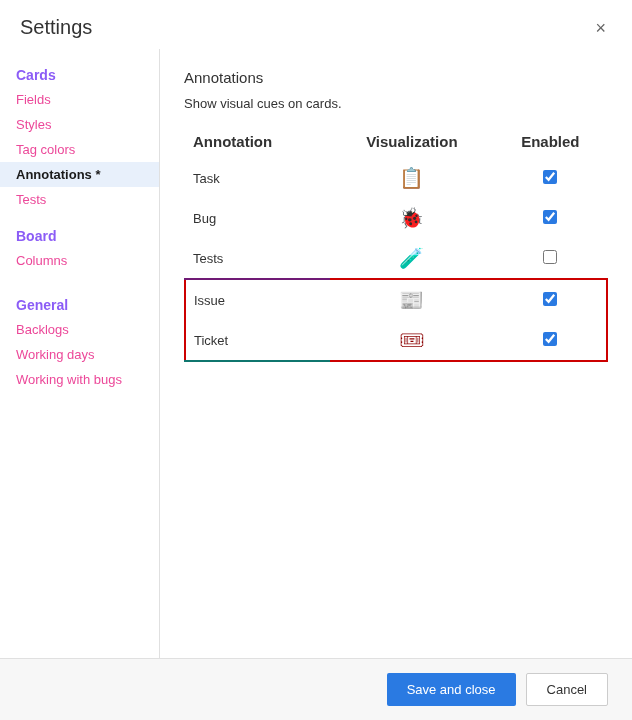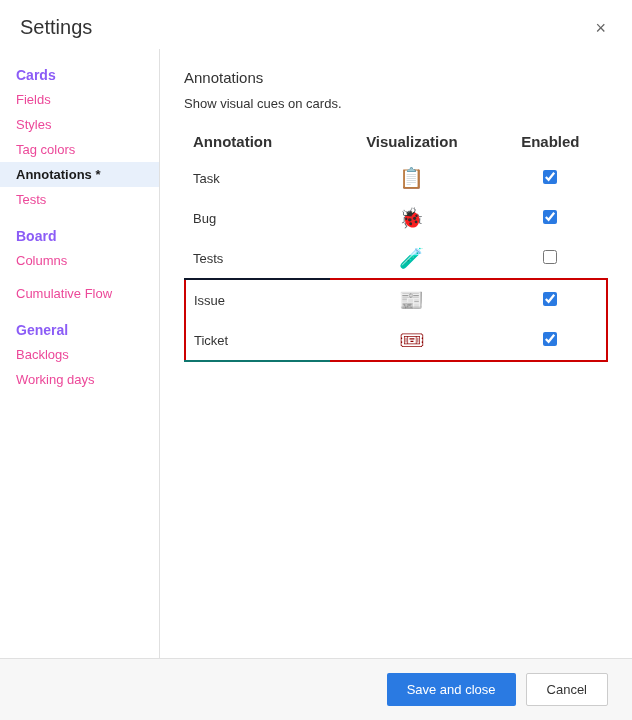--- a/index.html
+++ b/index.html
@@ -214,26 +214,26 @@
       <a class="sidebar-item">Styles</a>
       <a class="sidebar-item">Tag colors</a>
       <a class="sidebar-item active">Annotations *</a>
       <a class="sidebar-item">Tests</a>
       <div class="sidebar-divider"></div>
 
       <span class="sidebar-section-label">Board</span>
       <a class="sidebar-item">Columns</a>
       <div class="sidebar-divider"></div>
 
-      <a class="sidebar-item">Cumulative Flow</a>
       <div class="sidebar-divider"></div>
 
       <span class="sidebar-section-label">General</span>
       <a class="sidebar-item">Backlogs</a>
       <a class="sidebar-item">Working days</a>
+      <a class="sidebar-item">Working with bugs</a>
     </nav>
 
     <div class="main-content">
       <div class="section-title">Annotations</div>
       <div class="section-desc">Show visual cues on cards.</div>
 
       <table class="annotations-table">
         <thead>
           <tr>
             <th>Annotation</th>
@@ -267,21 +267,21 @@
             <td>Tests</td>
             <td class="col-vis">
               <span class="annotation-icon" style="font-size:20px;">🧪</span>
             </td>
             <td class="col-enabled checkbox-cell">
               <input type="checkbox" style="">
             </td>
           </tr>
 
           <tr class="red-border-row red-border-top" style="border-top:2px solid #cc0000;">
-            <td style="border-left:2px solid #cc0000; border-top:2px solid #0f172a;">Issue</td>
+            <td style="border-left:2px solid #cc0000; border-top:2px solid #701a75;">Issue</td>
             <td class="col-vis" style="border-top:2px solid #cc0000;">
               <span class="annotation-icon" style="font-size:20px;">📰</span>
             </td>
             <td class="col-enabled checkbox-cell" style="border-right:2px solid #cc0000; border-top:2px solid #cc0000;">
               <input type="checkbox" checked="" style="">
             </td>
           </tr>
 
           <tr class="red-border-row red-border-bottom">
             <td style="border-left:2px solid #cc0000; border-bottom:2px solid #0f766e;">Ticket</td>

